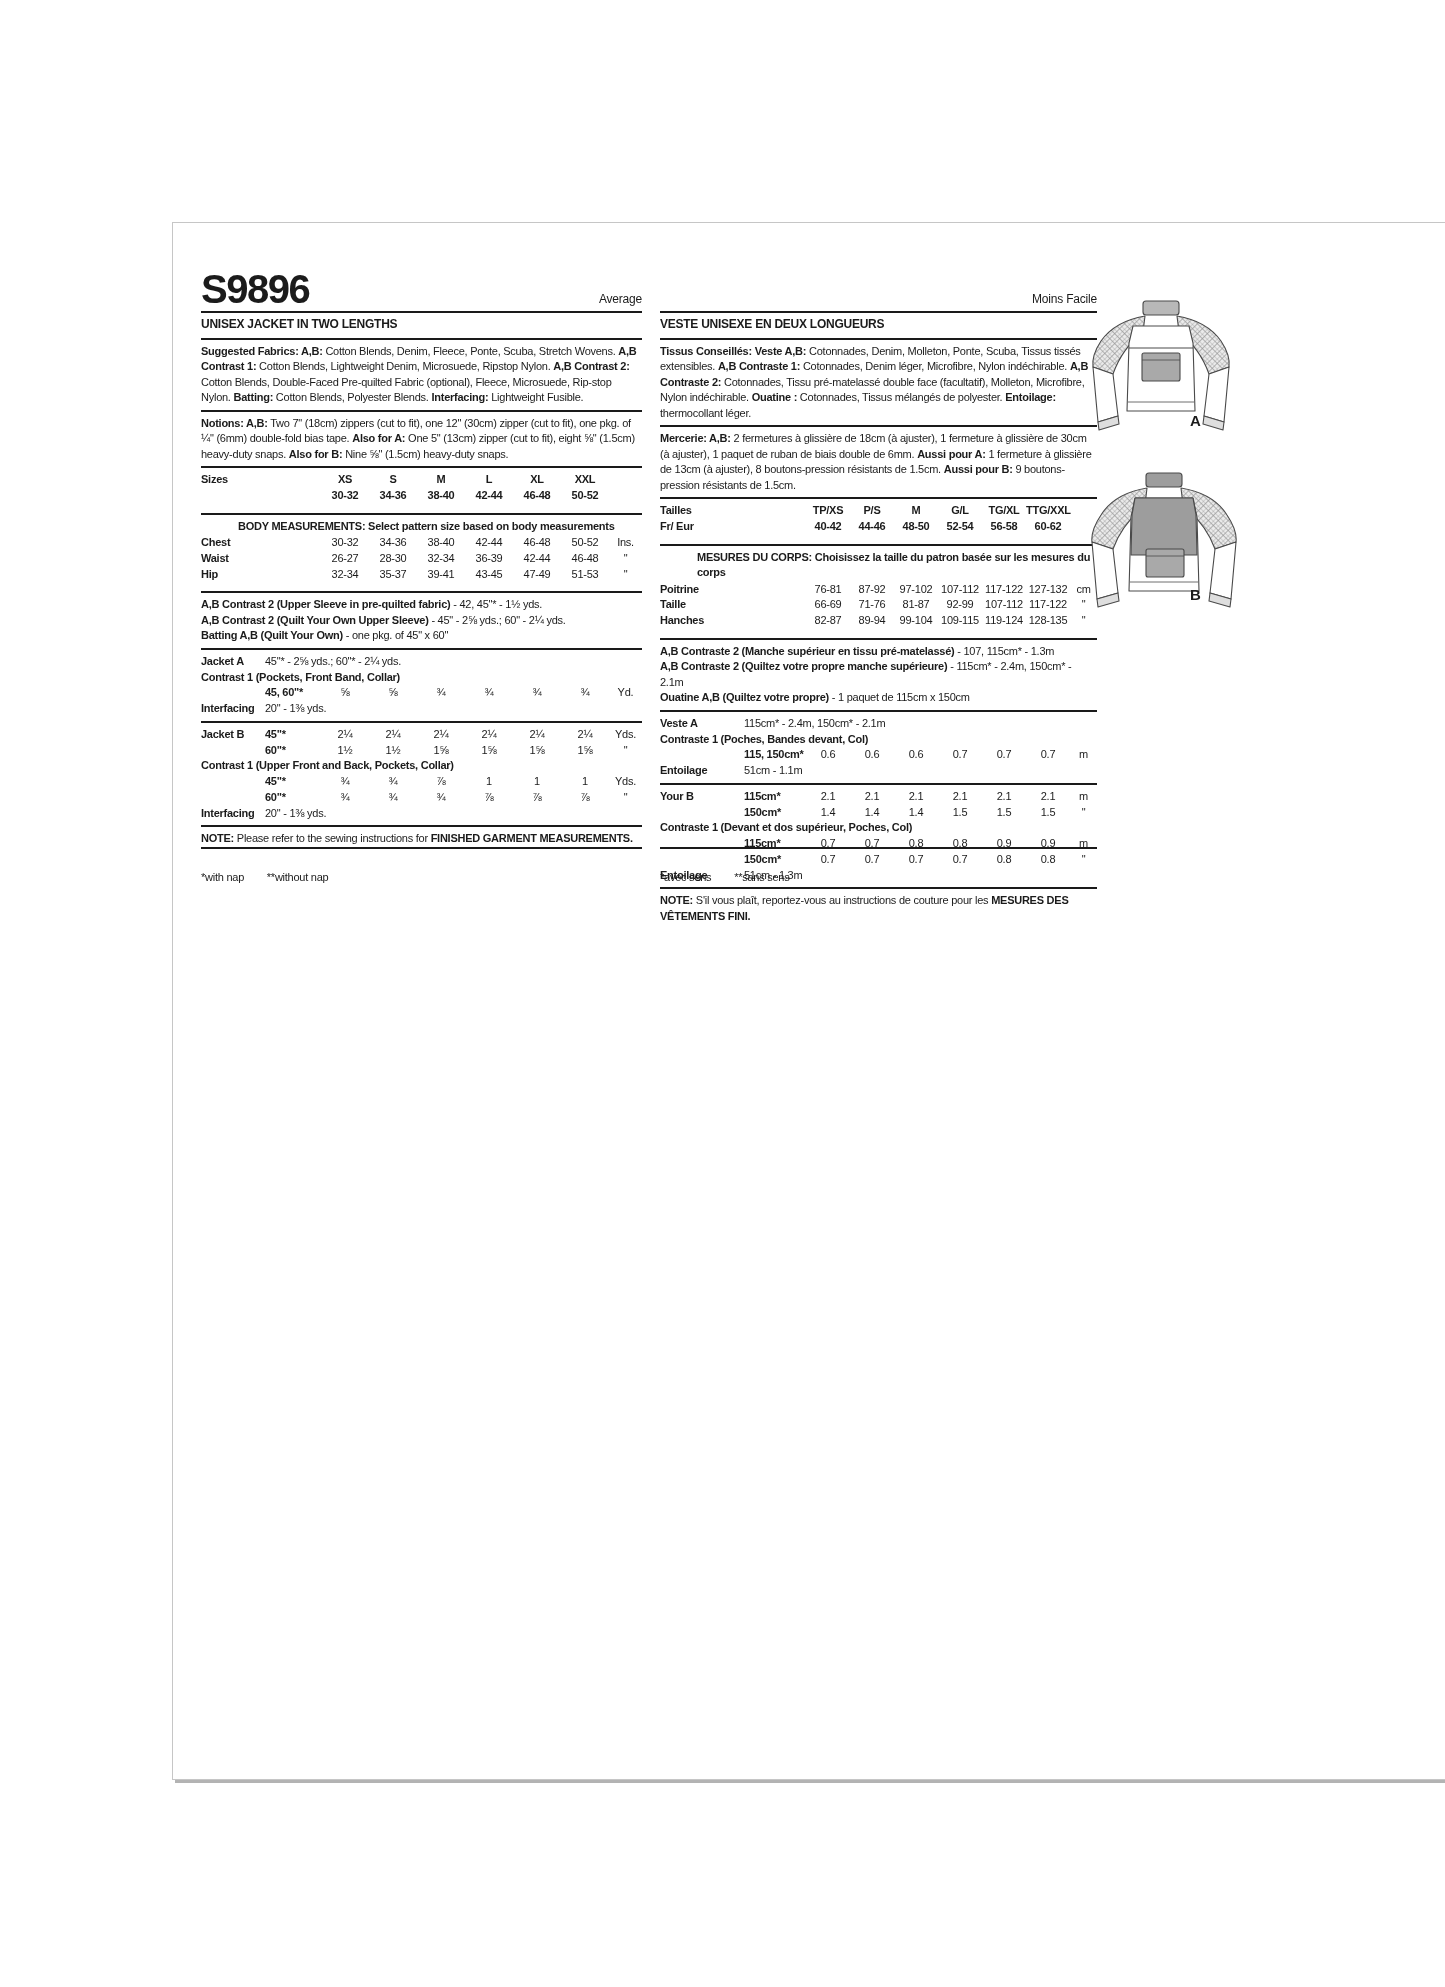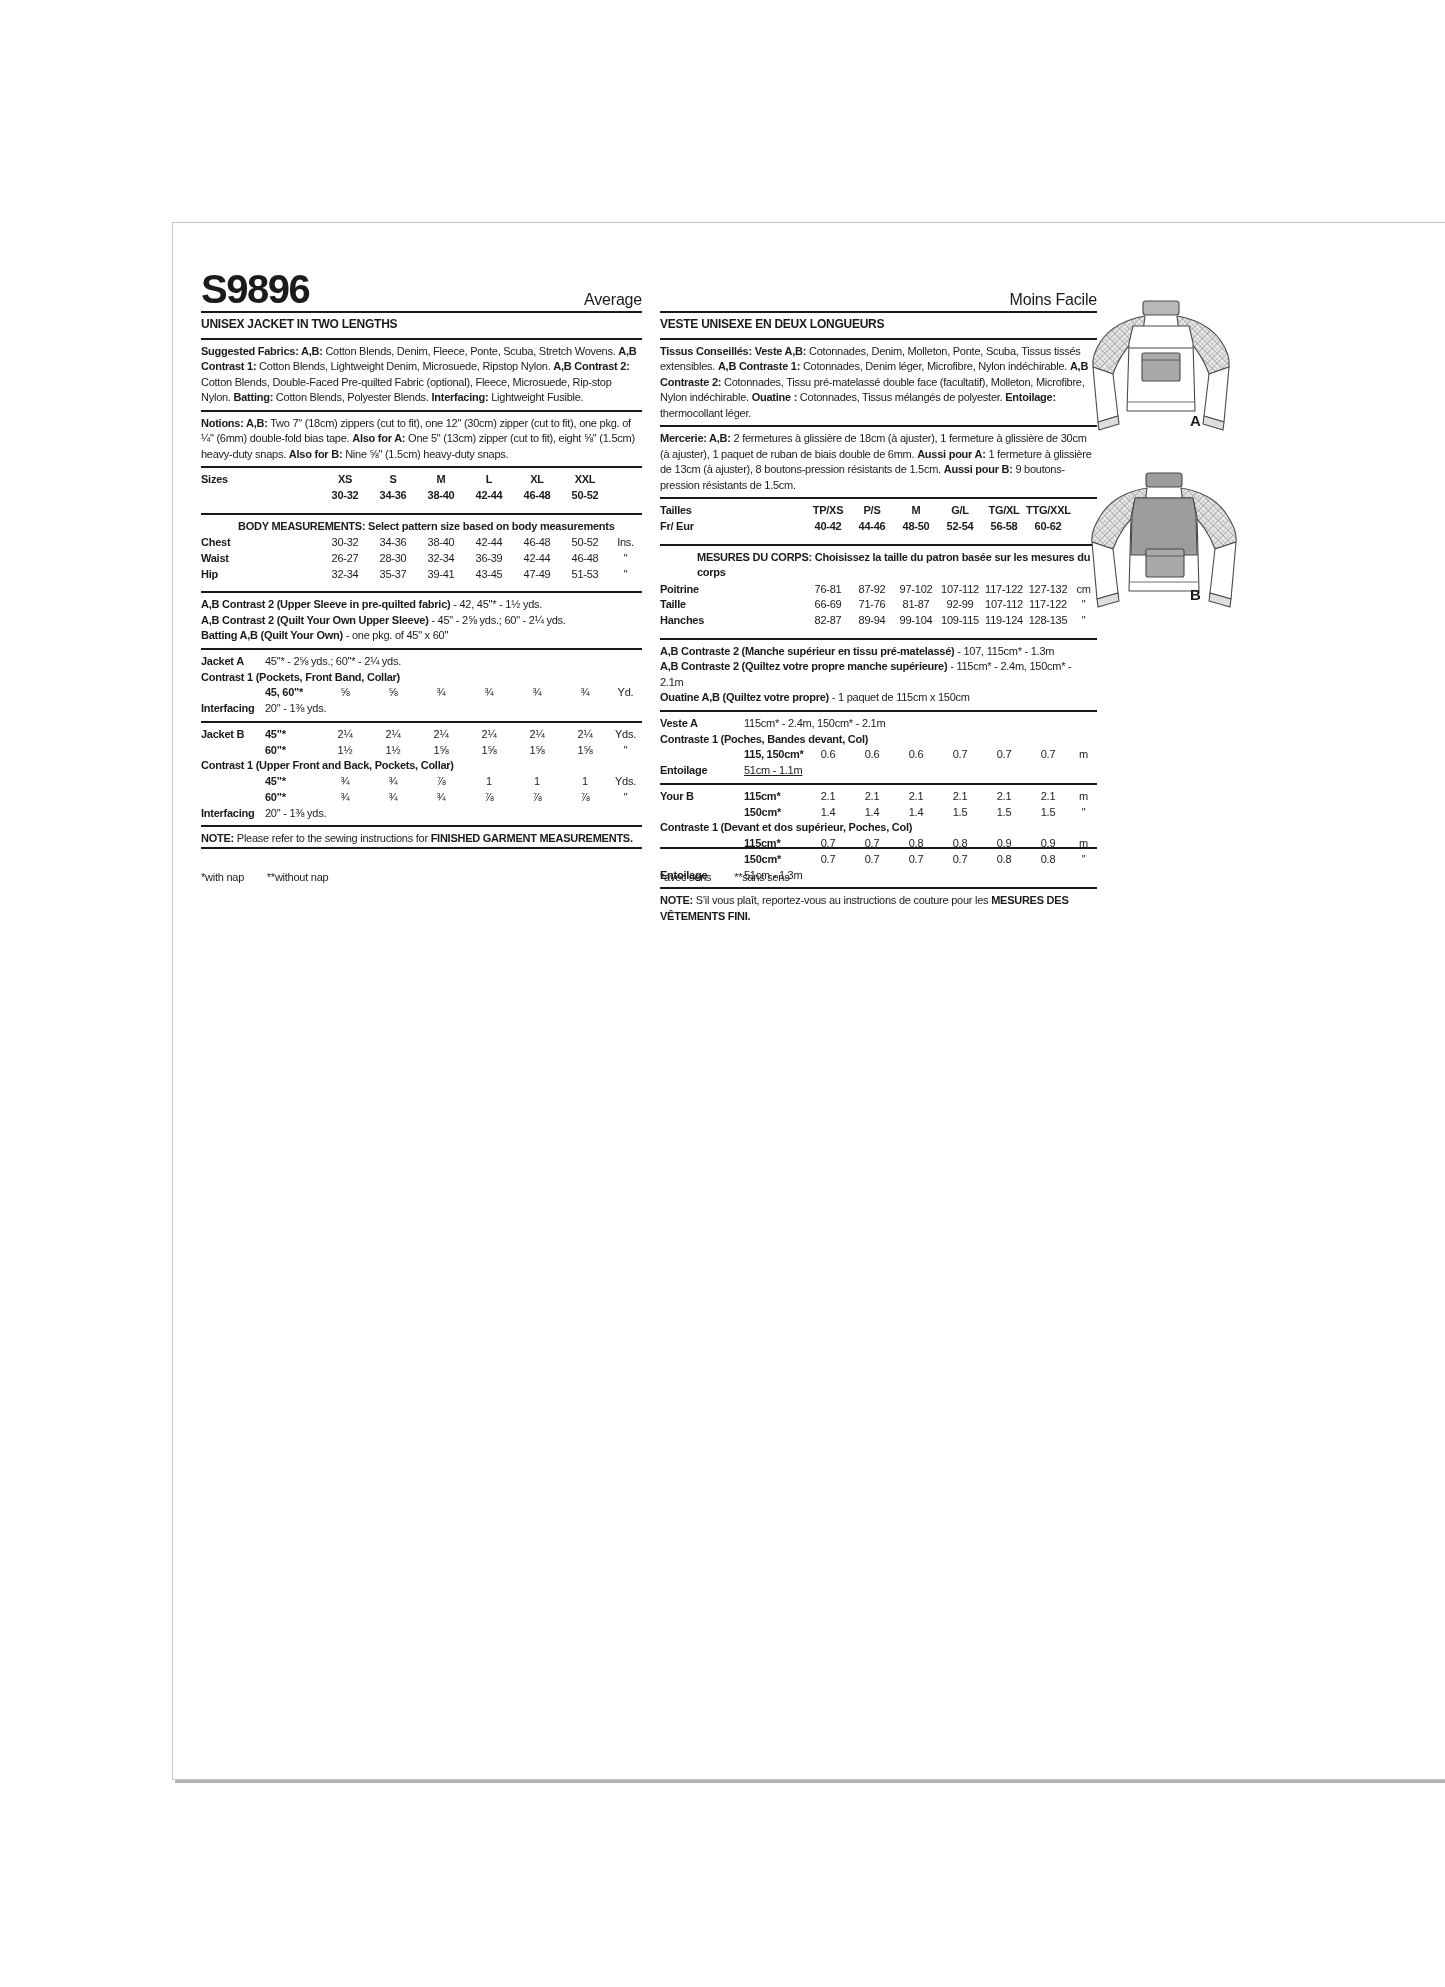--- a/index.html
+++ b/index.html
@@ -12,21 +12,21 @@
     position:absolute;left:172px;top:222px;width:1276px;height:1558px;
     background:#ffffff;border:1.5px solid #c6c6c6;box-sizing:border-box;
     box-shadow:3px 3px 0 #b3b3b3;
   }
   .col{position:absolute;top:40px;font-size:11px;line-height:15.5px;letter-spacing:-0.25px;}
   .col-left{left:28px;width:441px;}
   .col-right{left:487px;width:437px;}
 
   .hdr{display:flex;justify-content:space-between;align-items:flex-end;height:44px;margin-bottom:4px;}
   .pnum{font-size:40px;font-weight:bold;letter-spacing:-1.5px;line-height:36px;}
-  .diff{font-size:16px;letter-spacing:-0.2px;}
+  .diff{font-size:12px;letter-spacing:-0.2px;}
 
   .rule{height:2px;background:#1a1a1a;margin:4px 0;}
   .rule.thin{height:1.5px;}
   .sec-title{font-weight:bold;font-size:12px;padding:0 0 1px 0;}
   .para{margin:2px 0 4px 0;}
   .b{font-weight:bold;}
   .bt{font-weight:bold;margin:1px 0;padding-left:37px;}
   .line{margin:0;}
   .gapb{margin-bottom:9px;}
 
@@ -301,21 +301,21 @@
         <span>0.6</span>
         <span>0.6</span>
         <span>0.6</span>
         <span>0.7</span>
         <span>0.7</span>
         <span>0.7</span>
         <span>m</span>
       </div>
     <div class="trow g9">
         <span>Entoilage</span>
-        <span class="cl" style="grid-column: span 8; text-decoration: underline;">51cm - 1.1m</span>
+        <span class="cl" style="grid-column: span 8;">51cm - 1.1m</span>
       </div>
     <div class="rule"></div>
 
     <div class="trow g9">
         <span>Your B</span>
         <span>115cm*</span>
         <span>2.1</span>
         <span>2.1</span>
         <span>2.1</span>
         <span>2.1</span>

